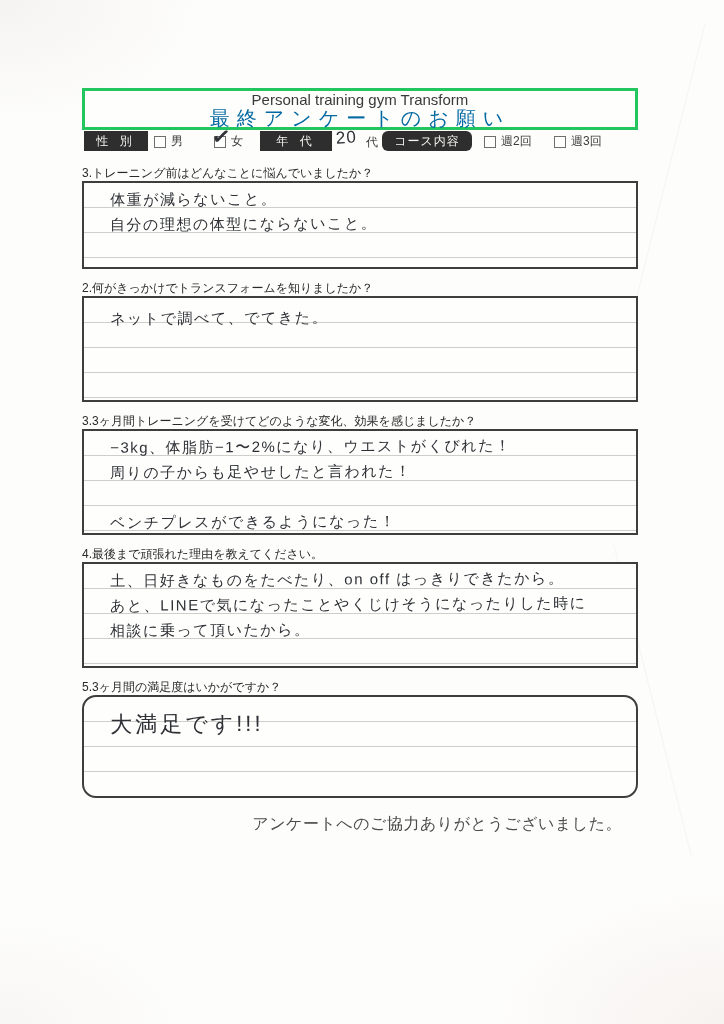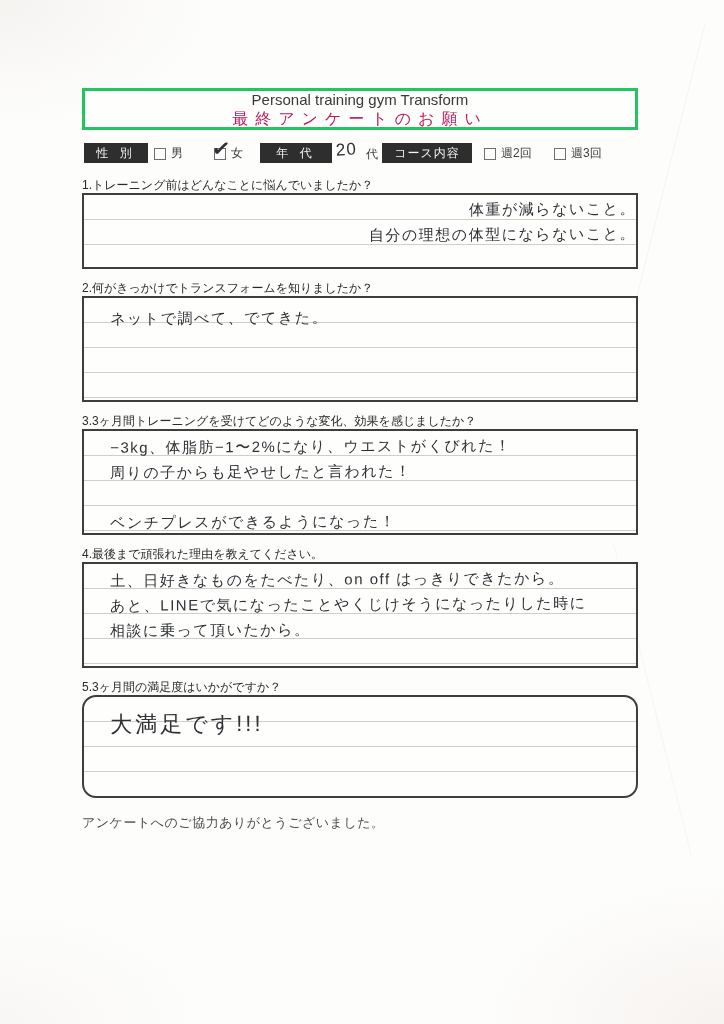--- a/index.html
+++ b/index.html
@@ -19,32 +19,32 @@
   .content{position:absolute;left:82px;top:0;width:556px;}
 
   
   .header-box{
     margin-top:88px;height:42px;box-sizing:border-box;
     border:3px solid #22c55e;
     display:flex;flex-direction:column;justify-content:center;align-items:center;
     background:#fefefd;
   }
   .title-en{font-size:15px;color:#3a3a3a;line-height:18px;}
-  .title-ja{font-size:16px;color:#be185d;letter-spacing:7px;line-height:19px;}
+  .title-ja{font-size:20px;color:#0369a1;letter-spacing:7px;line-height:19px;}
 
   
-  .profile-row{position:relative;height:24px;margin-top:12px;font-size:12px;color:#3c3c3c;}
+  .profile-row{position:relative;height:24px;font-size:12px;color:#3c3c3c;}
   .black-label{
     position:absolute;top:1px;height:20px;box-sizing:border-box;
     background:#2e2e2e;color:#f5f5f2;display:flex;align-items:center;justify-content:center;
     font-size:12px;
   }
   .bl-gender{left:2px;width:64px;letter-spacing:4px;}
   .bl-age{left:178px;width:72px;letter-spacing:4px;}
-  .bl-course{left:300px;width:90px;letter-spacing:1px;}
+  .bl-course{left:300px;width:90px;letter-spacing:1px;border-radius:6px;}
   .opt{position:absolute;top:3px;display:flex;align-items:center;gap:5px;}
   .opt-male{left:72px;}
   .opt-female{left:132px;}
   .opt-w2{left:402px;}
   .opt-w3{left:472px;}
   .cb{width:10px;height:10px;border:1.5px solid #6f6f6c;display:inline-block;position:relative;background:#fff;}
   .hwcheck{
     position:absolute;left:-3px;top:-11px;font-size:22px;color:#2f3136;
     transform:rotate(8deg);font-weight:bold;line-height:1;
   }
@@ -53,32 +53,32 @@
 
   
   .q-label{font-size:12px;color:#2a2a2a;line-height:15px;margin-top:12px;}
   .answer-box{
     box-sizing:border-box;border:2px solid #3e3e3c;background:#fefefd;
     background-image:repeating-linear-gradient(to bottom,
       transparent 0px, transparent 24px,
       rgba(130,128,120,.38) 24px, rgba(130,128,120,.38) 25px);
     overflow:hidden;
   }
-  .h100{height:76px;text-align:right;} .h103{height:103px;border-radius:14px;} .h106{height:106px;}
+  .h100{height:88px;} .h103{height:103px;border-radius:14px;} .h106{height:106px;}
   .hw{
     font-size:15px;color:#2f3136;line-height:25px;letter-spacing:1.5px;
     padding-left:26px;transform:rotate(-.35deg);transform-origin:left top;
     white-space:nowrap;min-height:25px;
   }
   .pt4{padding-top:4px;} .pt8{padding-top:8px;}
   .hw-big{font-size:22px;line-height:40px;padding-top:8px;letter-spacing:3px;}
 
   .footer-thanks{
-    margin-top:16px;padding-right:16px;
-    font-size:13px;color:#4c4c4a;letter-spacing:.5px;
+    margin-top:16px;text-align:right;padding-right:16px;
+    font-size:16px;color:#4c4c4a;letter-spacing:.5px;
   }
 </style>
 </head>
 <body>
 
 <div class="paper">
   <div class="crease c1"></div>
   <div class="crease c2"></div>
 
   <div class="content">
@@ -114,21 +114,21 @@
         <span>週2回</span>
       </span>
 
       <span class="opt opt-w3">
         <span class="cb"></span>
         <span>週3回</span>
       </span>
     </div>
 
     <section>
-      <div class="q-label">1.トレーニング前はどんなことに悩んでいましたか？</div>
+      <div class="q-label">3.トレーニング前はどんなことに悩んでいましたか？</div>
       <div class="answer-box h100">
         <div class="hw pt4">体重が減らないこと。</div>
         <div class="hw">自分の理想の体型にならないこと。</div>
       </div>
     </section>
 
     <section>
       <div class="q-label">2.何がきっかけでトランスフォームを知りましたか？</div>
       <div class="answer-box h106">
         <div class="hw pt8">ネットで調べて、でてきた。</div>

